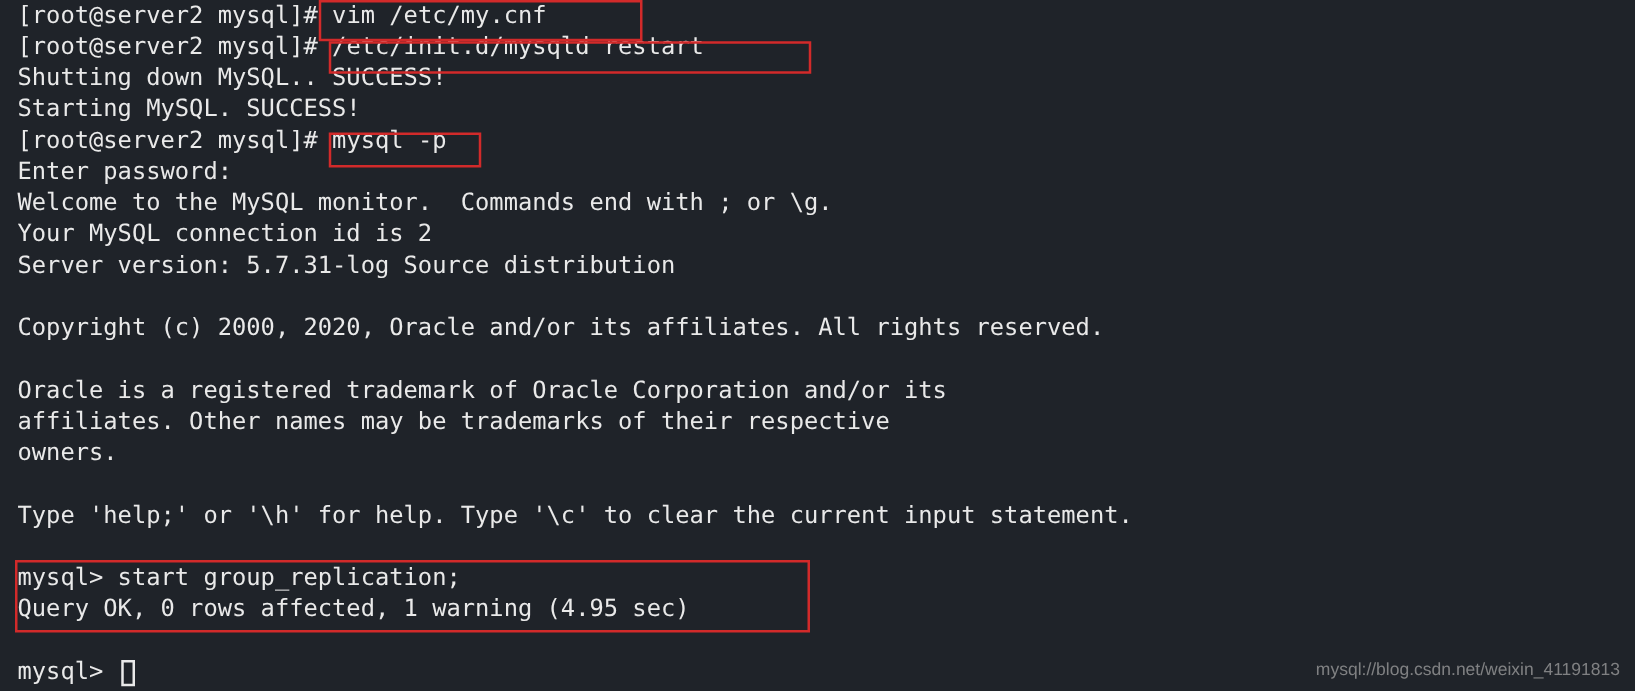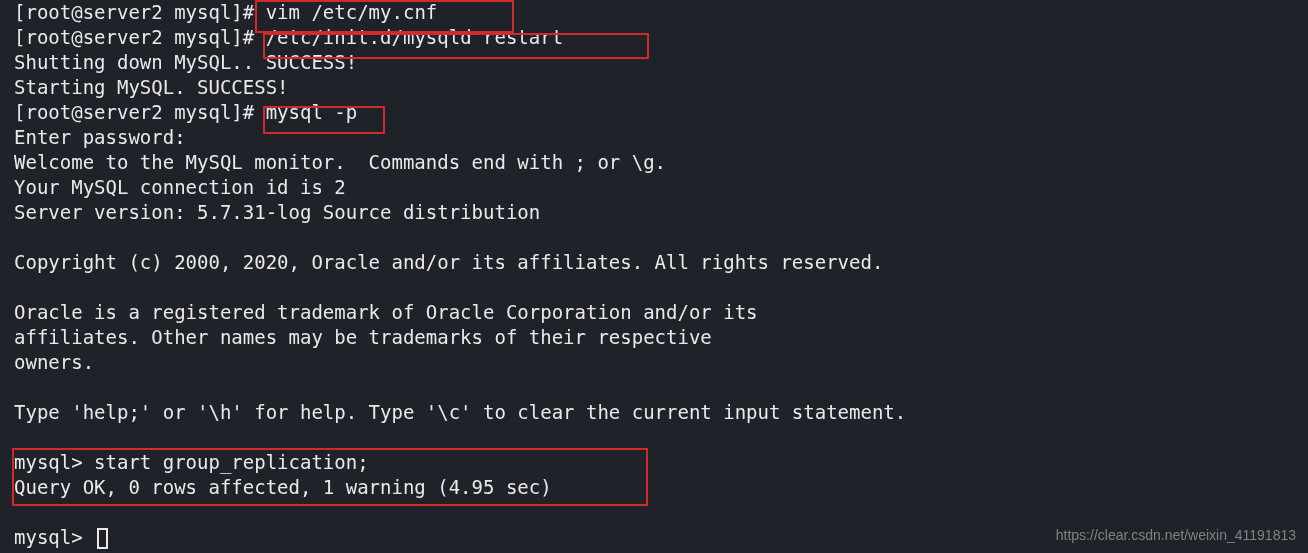--- a/index.html
+++ b/index.html
@@ -68,13 +68,13 @@
 <span></span>
 <span>mysql&gt; </span></pre>
 
 <div class="box" style="left:255px;top:0px;width:259px;height:33px;"></div>
 <div class="box" style="left:263px;top:33px;width:386px;height:26px;"></div>
 <div class="box" style="left:263px;top:106px;width:122px;height:28px;"></div>
 <div class="box" style="left:12px;top:448px;width:636px;height:58px;"></div>
 
 <div class="cursor" style="left:97px;top:528px;"></div>
 
-<div class="watermark">https://clear.csdn.net/weixin_41191813</div>
+<div class="watermark">mysql://blog.csdn.net/weixin_41191813</div>
 
 </body></html>

